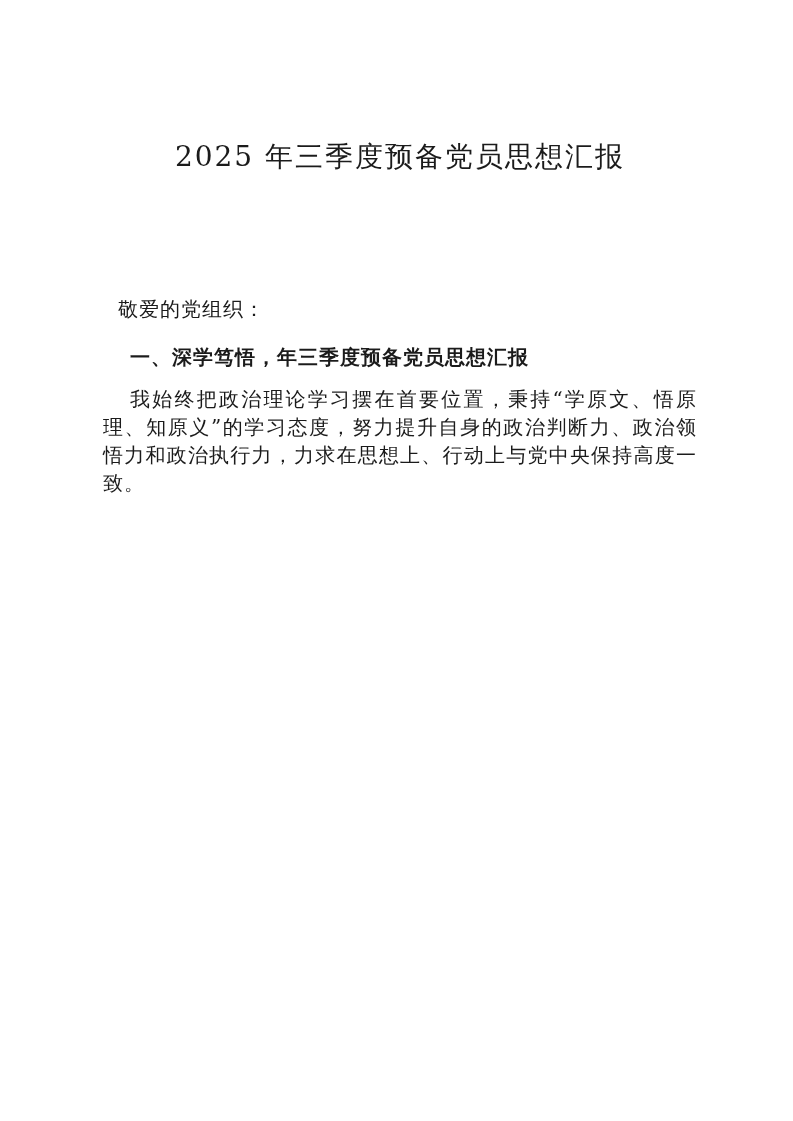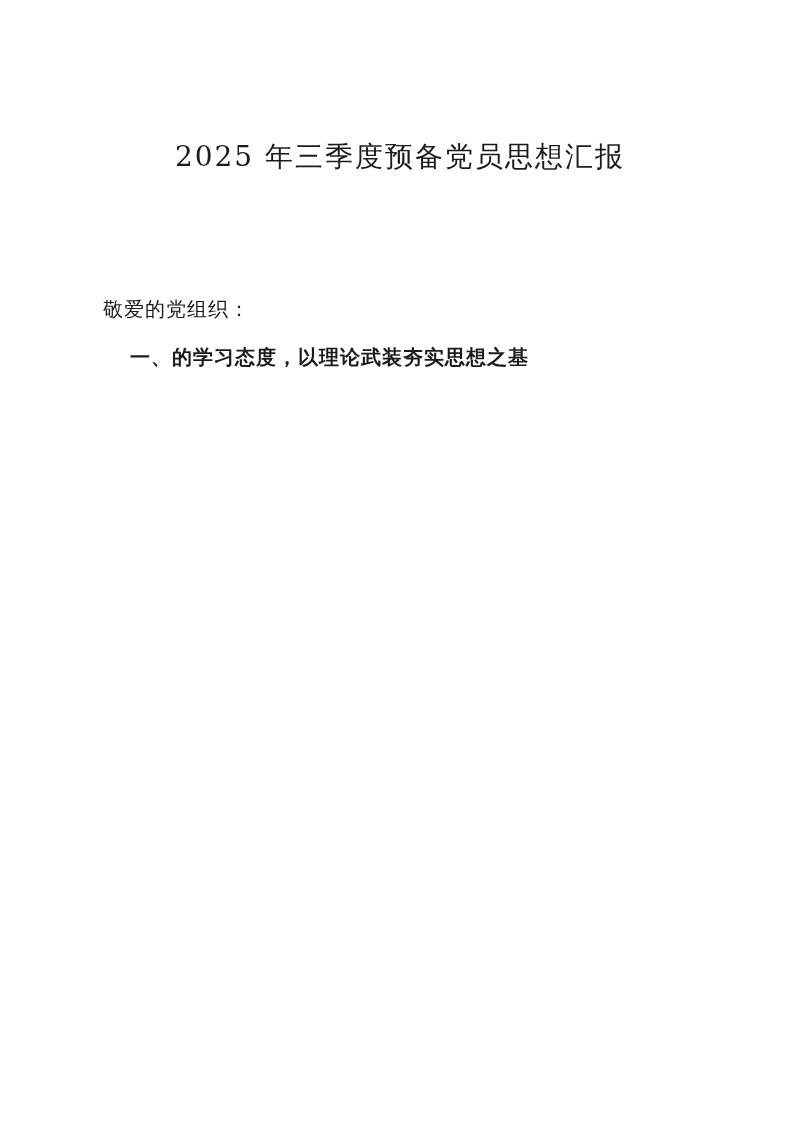--- a/index.html
+++ b/index.html
@@ -22,21 +22,21 @@
   .doc-title {
     margin: 0;
     font-size: 28px;
     font-weight: 400;
     line-height: 40px;
     text-align: center;
     letter-spacing: 2px;
     white-space: nowrap;
   }
   .salutation {
-    margin: 118px 0 0 0;
+    margin: 118px 0 0 15px;
     font-size: 20px;
     line-height: 28px;
     letter-spacing: 1px;
   }
   .para {
     margin: 14px 0 0 0;
     font-size: 20px;
     line-height: 28px;
     letter-spacing: 1px;
     text-align: justify;
@@ -56,15 +56,16 @@
 </head>
 <body>
 
 <div class="page">
   <h1 class="doc-title">2025 年三季度预备党员思想汇报</h1>
 
   <p class="salutation">敬爱的党组织：</p>
 
 
 
-  <h2 class="section-heading">一、的学习态度，以理论武装夯实思想之基</h2>
+  <h2 class="section-heading">一、深学笃悟，年三季度预备党员思想汇报</h2>
 
+  <p class="para">我始终把政治理论学习摆在首要位置，秉持“学原文、悟原理、知原义”的学习态度，努力提升自身的政治判断力、政治领悟力和政治执行力，力求在思想上、行动上与党中央保持高度一致。</p>
 </div>
 
 </body></html>

